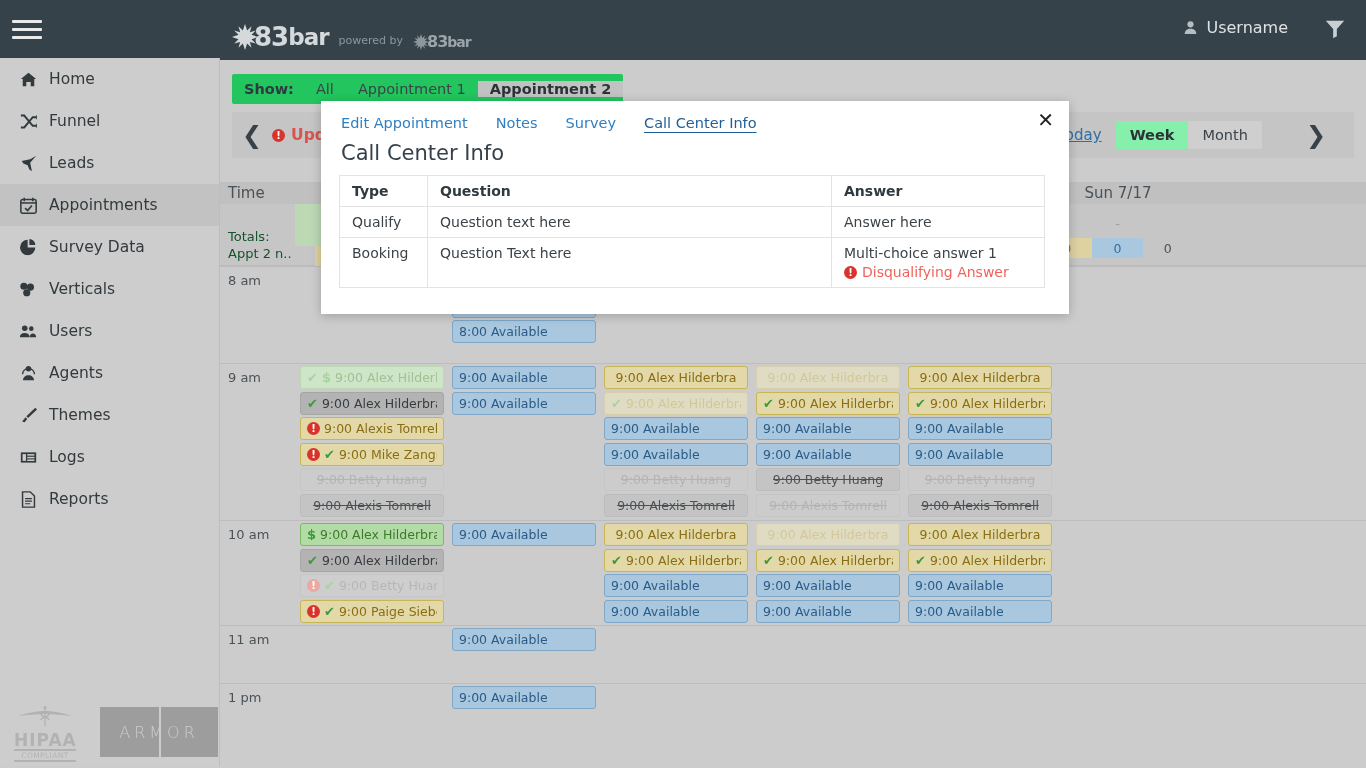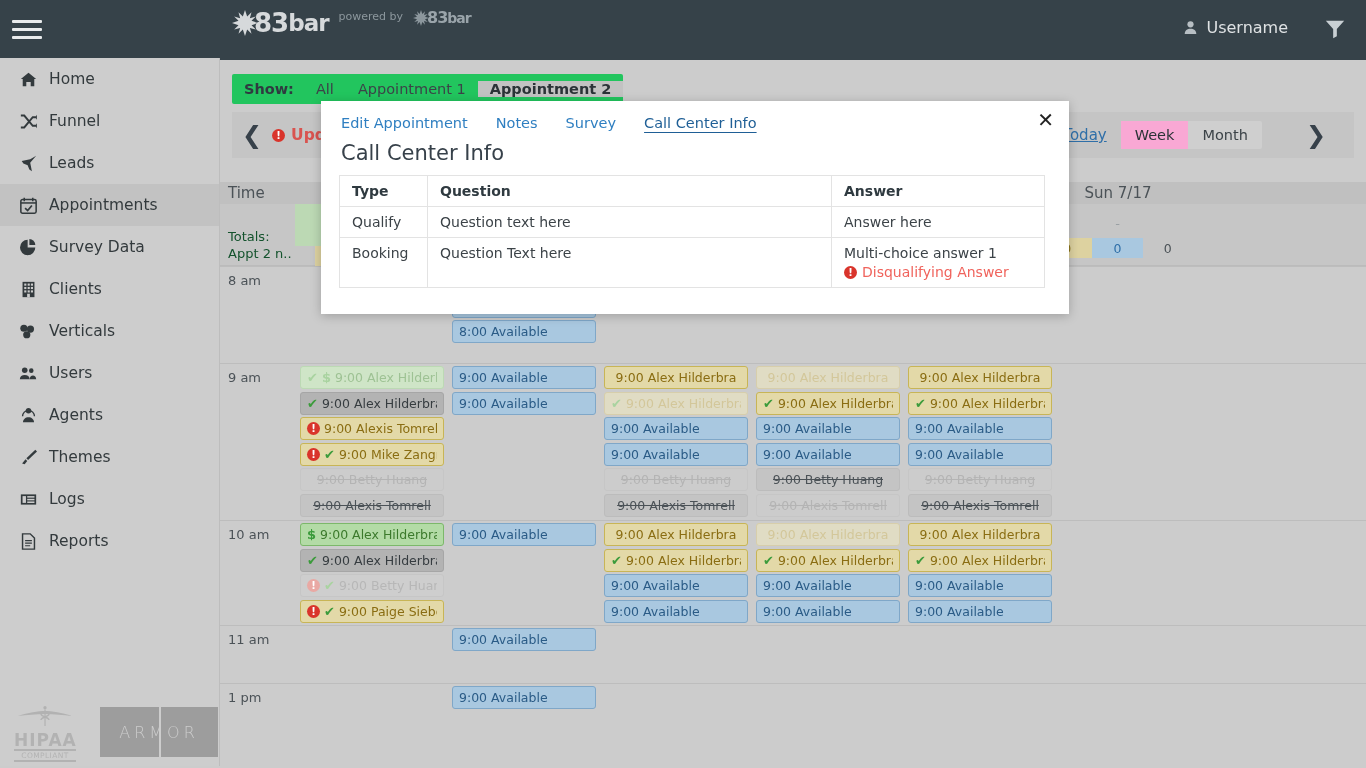--- a/index.html
+++ b/index.html
@@ -17,21 +17,21 @@
   }
   .hamburger {
     position: absolute; left: 12px; top: 16px; width: 30px; height: 26px;
     display: flex; flex-direction: column; justify-content: center; gap: 5px;
     cursor: pointer;
   }
   .hamburger span { display:block; height: 3px; background: #e9ebec; border-radius: 1px; }
 
   .brandwrap {
     position: absolute; left: 232px; top: 10px; height: 40px;
-    display: flex; align-items: flex-start; gap: 10px;
+    display: flex; align-items: flex-end; gap: 10px;
   }
   .logo-83bar { display: flex; align-items: flex-end; position: relative; }
   .starburst { width: 26px; height: 26px; position: relative; margin-right: -4px; align-self: flex-start; }
   .logo-txt { font-family: "DejaVu Sans", sans-serif; font-weight: bold; color: #d6d9db; letter-spacing: -1px; }
   .logo-83 { font-size: 26px; line-height: 26px; }
   .logo-bar { font-size: 23px; line-height: 26px; font-weight: bold; }
   .poweredby { font-size: 11px; color: #8c979d; margin-bottom: 3px; }
   .logo-small { display:flex; align-items: flex-end; }
   .logo-small .starburst { width: 16px; height: 16px; margin-right: -2px; }
   .logo-small .logo-83 { font-size: 16px; line-height: 16px; }
@@ -84,21 +84,21 @@
 
   .navbar {
     position: absolute; top: 52px; left: 12px; width: 1122px; height: 46px;
     background: #c5c5c5; display: flex; align-items: center;
   }
   .chev { font-size: 24px; color: #37414a; padding: 0 10px; cursor:pointer; font-weight: bold; }
   .navtitle { display:flex; align-items:center; gap: 6px; color: #d9534f; font-size: 15.5px; font-weight: 600; }
   .today-link { color: #2f6fa8; font-size: 15px; text-decoration: underline; cursor: pointer; }
   .wm-group { display: flex; margin-left: 14px; background: #cfcfcf; border-radius: 2px; }
   .wm { padding: 6px 14px; font-size: 14.5px; color: #3c4348; cursor: pointer; }
-  .wm.sel { background: #f9a8d4; font-weight: normal; color: #2b3337; }
+  .wm.sel { background: #86efac; font-weight: bold; color: #2b3337; }
 
   
   .cal { position: absolute; top: 122px; left: 0px; width: 1146px; height: 586px; }
   .cal-head { position:absolute; top:0; left:0; width:1146px; height: 22px; background:#c0c0c0; }
   .cal-head .hcell { position:absolute; top:0; height:22px; display:flex; align-items:center; justify-content:center; font-size:15px; color:#4b5257; }
   .cal-head .hcell.time { justify-content:flex-start; padding-left:8px; }
 
   .totals-row { position:absolute; top:22px; left:0; width:1146px; height:62px; background:#c6c6c6; border-bottom:1px solid #bbb; }
   .totals-label { position:absolute; left:8px; top:24px; font-size:13px; color:#14532d; line-height:17px; }
   .tot-col { position:absolute; top:0; height:62px; }
@@ -236,40 +236,20 @@
       <span>Appointments</span>
     </div>
     <div class="side-item">
       <span class="side-icon">
         <svg width="17" height="17" viewBox="0 0 20 20">
             <path d="M9 1a9 9 0 1 0 9 9H9z" fill="#333a3d"></path>
             <path d="M11 0v7h7a7 7 0 0 0-7-7z" fill="#333a3d"></path>
           </svg>
       </span>
       <span>Survey Data</span>
-    </div>
-    <div class="side-item">
-      <span class="side-icon">
-        <svg width="17" height="17" viewBox="0 0 20 20">
-            <rect x="3" y="1" width="14" height="18" fill="#333a3d"></rect>
-            <g fill="#cdcdcd">
-              <rect x="5" y="3" width="2.5" height="2.5"></rect>
-              <rect x="9" y="3" width="2.5" height="2.5"></rect>
-              <rect x="12.8" y="3" width="2.5" height="2.5"></rect>
-              <rect x="5" y="7" width="2.5" height="2.5"></rect>
-              <rect x="9" y="7" width="2.5" height="2.5"></rect>
-              <rect x="12.8" y="7" width="2.5" height="2.5"></rect>
-              <rect x="5" y="11" width="2.5" height="2.5"></rect>
-              <rect x="9" y="11" width="2.5" height="2.5"></rect>
-              <rect x="12.8" y="11" width="2.5" height="2.5"></rect>
-              <rect x="8.4" y="15" width="3.2" height="4"></rect>
-            </g>
-          </svg>
-      </span>
-      <span>Clients</span>
     </div>
     <div class="side-item">
       <span class="side-icon">
         <svg width="18" height="17" viewBox="0 0 22 20">
             <circle cx="6" cy="6" r="4.4" fill="#333a3d"></circle>
             <circle cx="14" cy="7" r="4.4" fill="#333a3d"></circle>
             <circle cx="9.5" cy="14" r="4.4" fill="#333a3d"></circle>
           </svg>
       </span>
       <span>Verticals</span>

